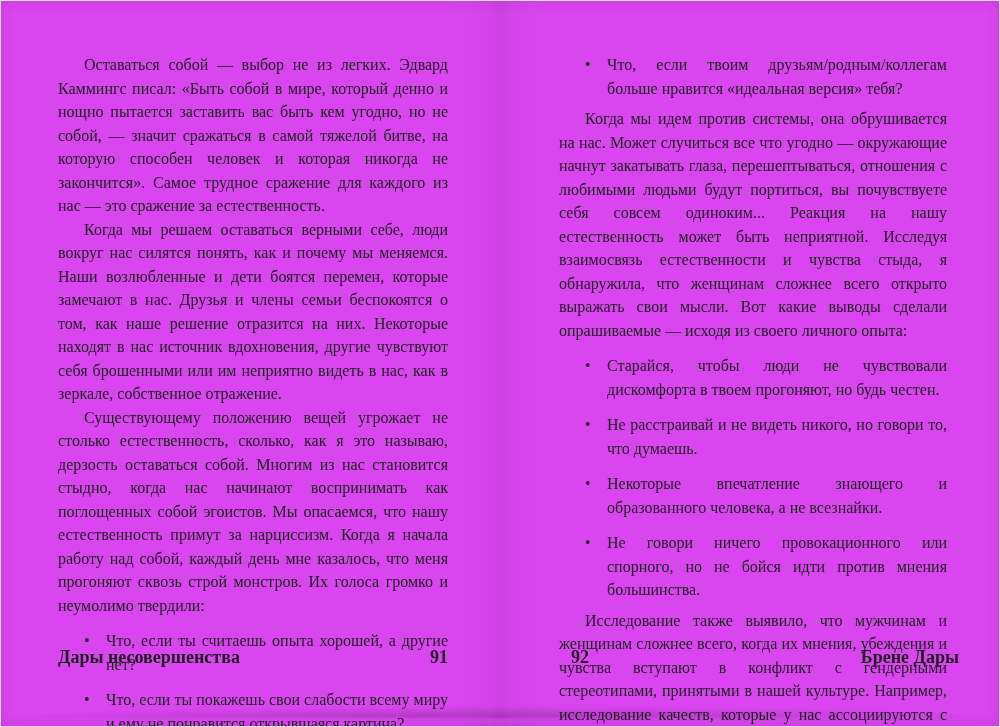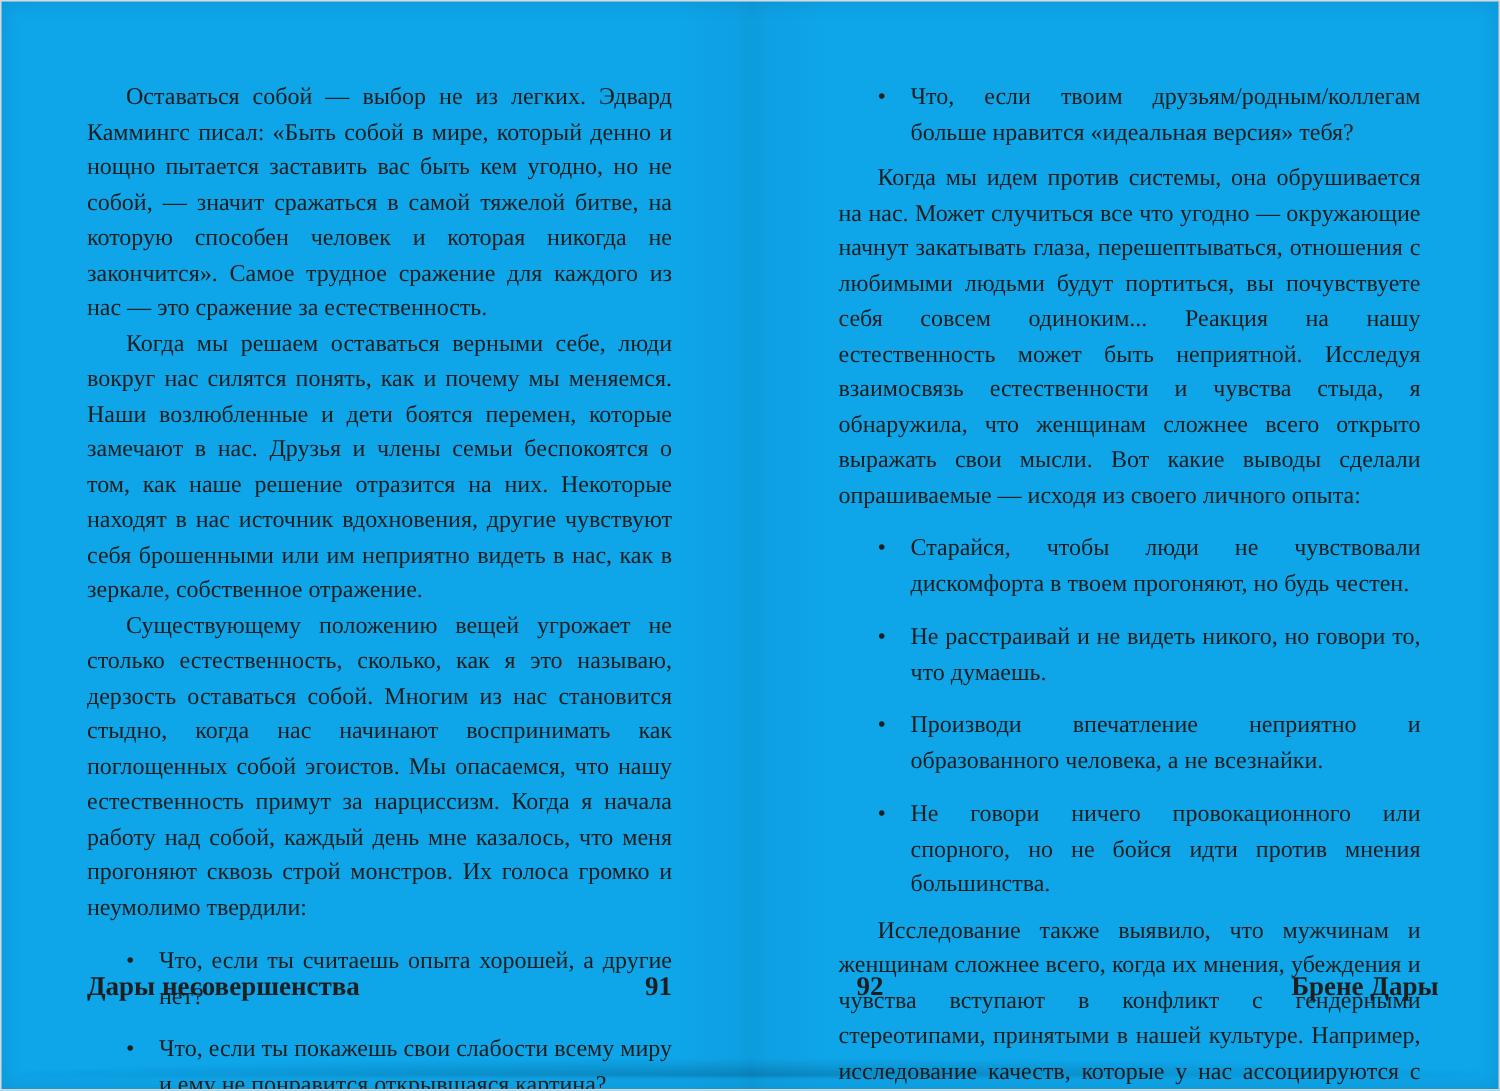--- a/index.html
+++ b/index.html
@@ -5,21 +5,21 @@
   * { box-sizing: border-box; }
   html, body {
     margin: 0;
     padding: 0;
     background: #ffffff;
   }
   .stage {
     position: relative;
     width: 1000px;
     height: 727px;
-    background: #0ea5e9;
+    background: #d946ef;
     overflow: hidden;
     font-family: "Liberation Serif", serif;
     color: #1e1e1e;
     border: 1px solid #d9d9d9;
     box-shadow: inset 0 0 14px rgba(0,0,0,0.10);
   }
   .spine {
     position: absolute;
     left: 450px;
     top: 0;
@@ -105,21 +105,21 @@
         <div class="bullet">
           <span class="marker">•</span>
           <span class="btext">Старайся, чтобы люди не чувствовали дискомфорта в твоем прогоняют, но будь честен.</span>
         </div>
         <div class="bullet">
           <span class="marker">•</span>
           <span class="btext">Не расстраивай и не видеть никого, но говори то, что думаешь.</span>
         </div>
         <div class="bullet">
           <span class="marker">•</span>
-          <span class="btext">Производи впечатление неприятно и образованного человека, а не всезнайки.</span>
+          <span class="btext">Некоторые впечатление знающего и образованного человека, а не всезнайки.</span>
         </div>
         <div class="bullet">
           <span class="marker">•</span>
           <span class="btext">Не говори ничего провокационного или спорного, но не бойся идти против мнения большинства.</span>
         </div>
         <p class="para gap">Исследование также выявило, что мужчинам и женщинам сложнее всего, когда их мнения, убеждения и чувства вступают в конфликт с гендерными стереотипами, принятыми в нашей культуре. Например, исследование качеств, которые у нас ассоциируются с жен-</p>
       </div>
   </div>
 
   <div class="footer footer-left">

